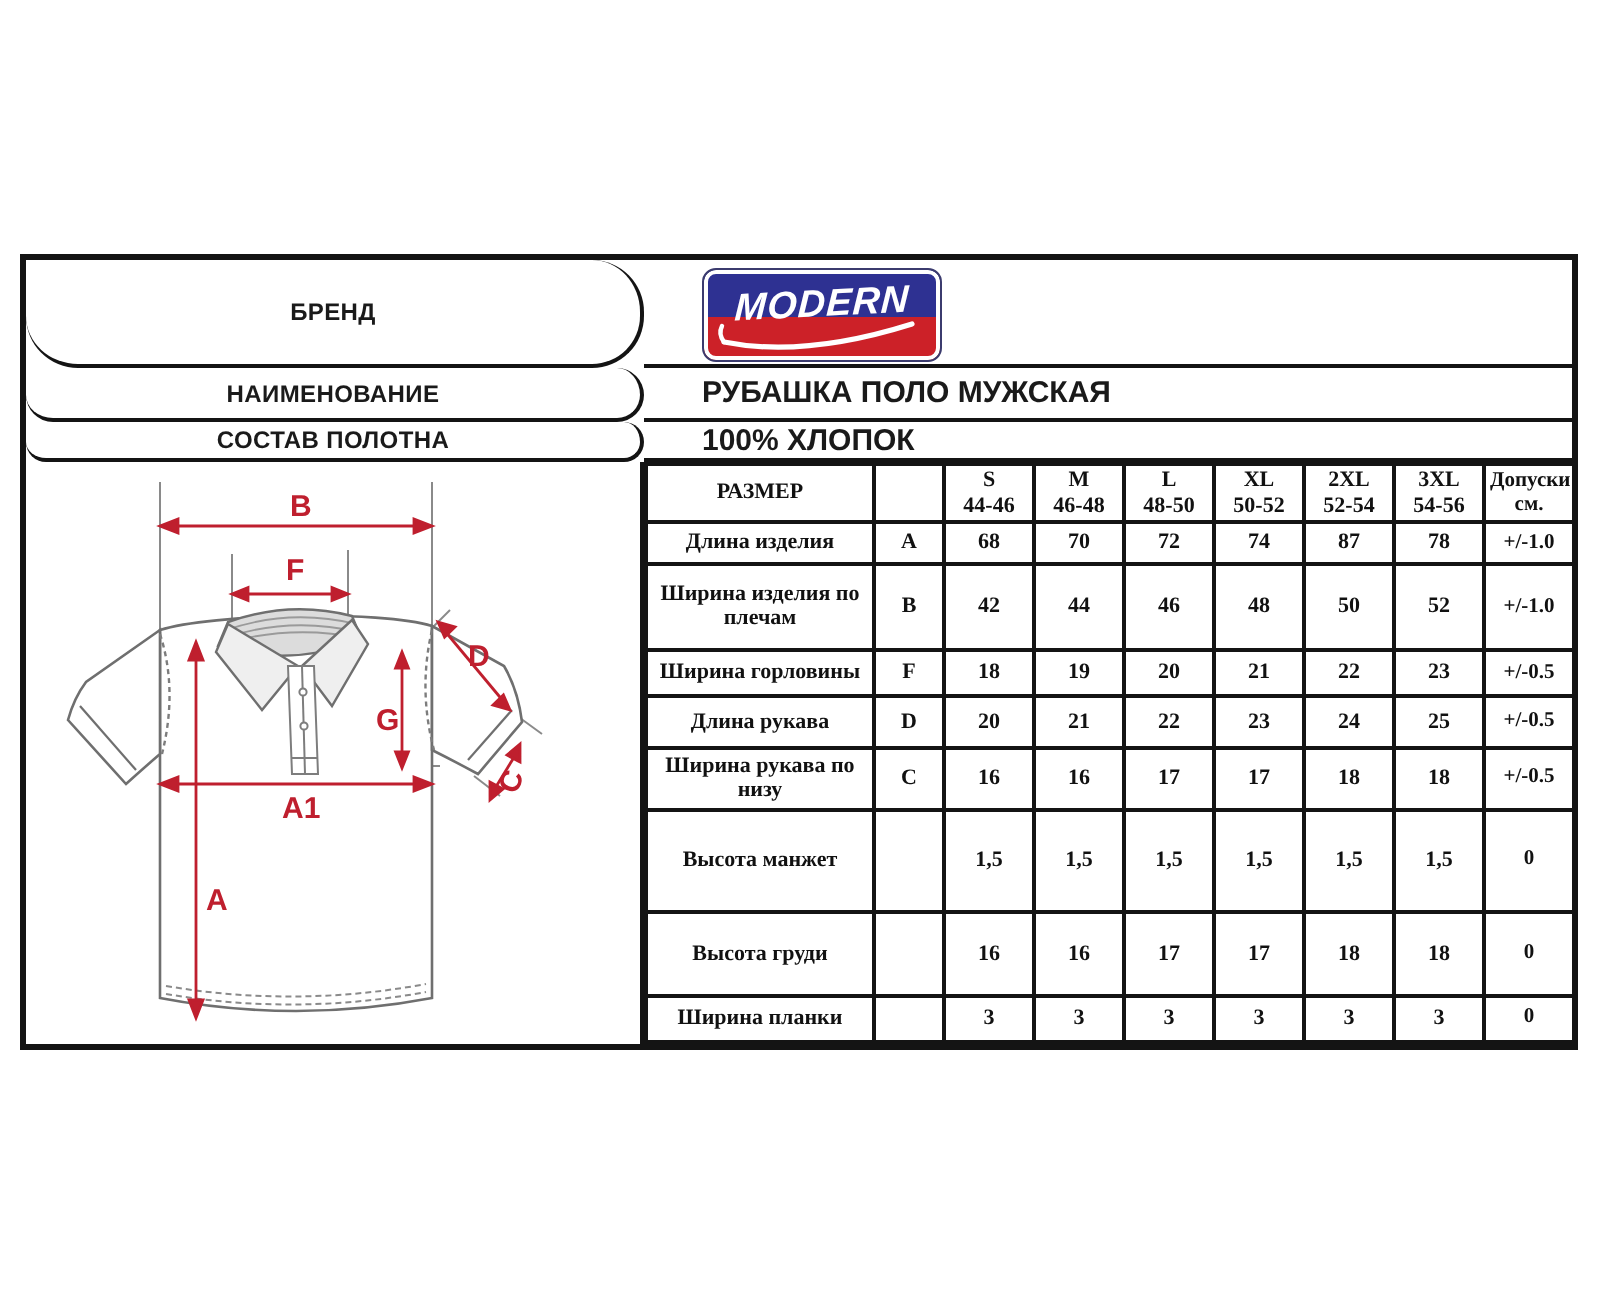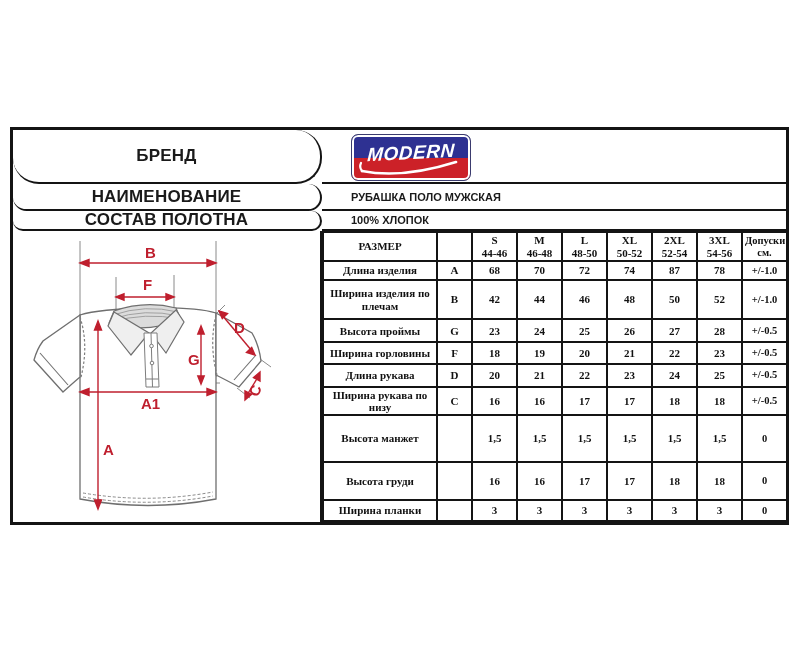--- a/index.html
+++ b/index.html
@@ -5,22 +5,22 @@
   html,body{margin:0;padding:0;background:#ffffff;}
   .page{position:relative;width:800px;height:655px;background:#ffffff;overflow:hidden;
         font-family:"Liberation Sans",sans-serif;color:#1a1a1a;}
   .frame{position:absolute;left:10px;top:127px;width:779px;height:398px;
          border:3px solid #141414;box-sizing:border-box;
          display:grid;grid-template-columns:309px 1fr;grid-template-rows:54px 27px 20px 1fr;}
   .cell{box-sizing:border-box;position:relative;}
   .cb{border-bottom:2px solid #141414;}
   .cr{border-right:2px solid #141414;}
   .label-cell{display:flex;align-items:center;justify-content:center;
-              font-weight:bold;font-size:17px;letter-spacing:.2px;border-radius:26px;}
-  .value-cell{display:flex;align-items:center;font-weight:bold;font-size:11px;padding-left:29px;}
+              font-weight:bold;font-size:12px;letter-spacing:.2px;border-radius:26px;}
+  .value-cell{display:flex;align-items:center;font-weight:bold;font-size:15px;padding-left:29px;}
   
   .logo{position:absolute;left:29px;top:4px;width:118px;height:45px;border-radius:7px;
         background:linear-gradient(180deg,#2e3192 0 52%,#cc2128 52% 100%);
         border:1.5px solid #3b3b6e;box-shadow:inset 0 0 0 2px #ffffff;}
   .logo-text{position:absolute;left:0;right:0;top:7px;text-align:center;color:#ffffff;
              font-family:"Liberation Sans",sans-serif;font-style:italic;font-weight:bold;
              font-size:19px;letter-spacing:.5px;transform:rotate(-3deg) skewX(-6deg);}
   .logo-swoosh{position:absolute;left:0;top:0;width:100%;height:100%;}
   
   .diagram-cell svg{display:block;}
@@ -228,31 +228,20 @@
               <td class="rowlabel">Ширина изделия по плечам</td>
               <td>B</td>
               <td>42</td>
               <td>44</td>
               <td>46</td>
               <td>48</td>
               <td>50</td>
               <td>52</td>
               <td style="font-size: 10.5px;">+/-1.0</td>
             </tr>
-            <tr style="height: 22px;">
-              <td class="rowlabel">Высота проймы</td>
-              <td>G</td>
-              <td>23</td>
-              <td>24</td>
-              <td>25</td>
-              <td>26</td>
-              <td>27</td>
-              <td>28</td>
-              <td style="font-size: 10.5px;">+/-0.5</td>
-            </tr>
             <tr style="height: 20px;">
               <td class="rowlabel">Ширина горловины</td>
               <td>F</td>
               <td>18</td>
               <td>19</td>
               <td>20</td>
               <td>21</td>
               <td>22</td>
               <td>23</td>
               <td style="font-size: 10.5px;">+/-0.5</td>

